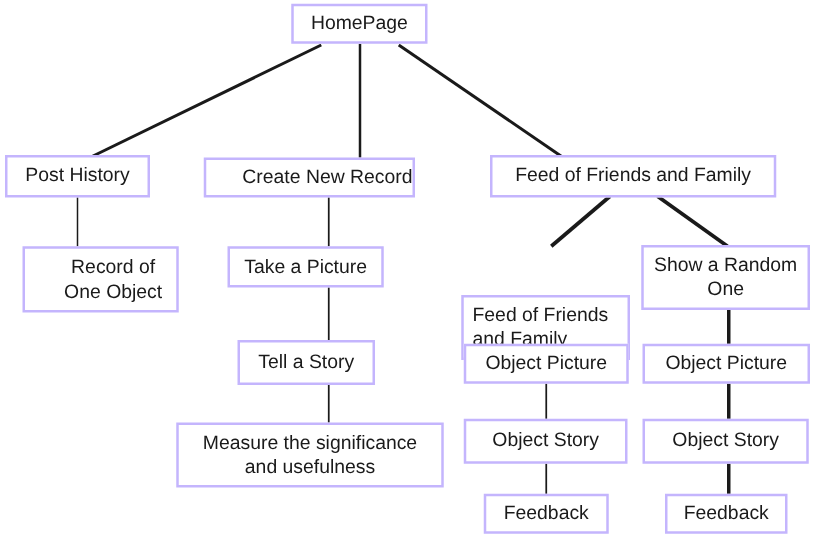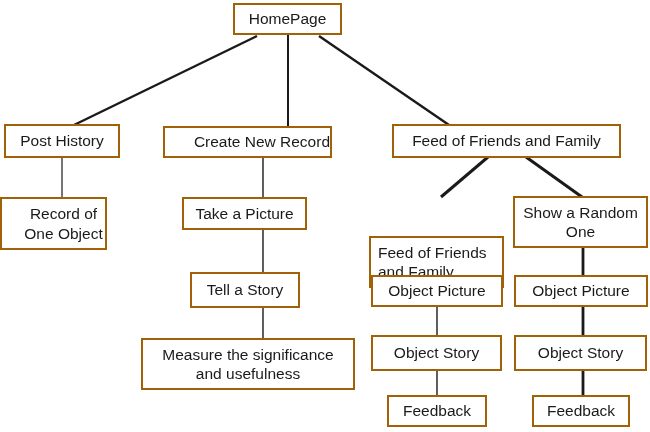--- a/index.html
+++ b/index.html
@@ -12,21 +12,21 @@
     overflow: hidden;
   }
   #edges {
     position: absolute;
     left: 0; top: 0;
     width: 650px; height: 432px;
   }
   .node {
     position: absolute;
     box-sizing: border-box;
-    border: 2px solid #a16207;
+    border: 2px solid #c4b5fd;
     background: #ffffff;
     color: #1a1a1a;
     display: flex;
     align-items: center;
     justify-content: center;
     text-align: center;
     font-size: 15.5px;
     line-height: 1.25;
     white-space: pre-line;
   }
@@ -61,21 +61,21 @@
   </svg>
 
   <div class="node" style="left:233px; top:3px; width:109px; height:32px;">
     <span class="label">HomePage</span>
   </div>
 
   <div class="node" style="left:4px; top:124px; width:116px; height:34px;">
     <span class="label">Post History</span>
   </div>
 
-  <div class="node" style="left:0; top:197px; width:107px; height:53px;padding-left:20px;">
+  <div class="node" style="left:18px; top:197px; width:125px; height:53px;padding-left:20px;">
     <span class="label">Record of
 One Object</span>
   </div>
 
   <div class="node" style="left:163px; top:126px; width:169px; height:32px;justify-content:flex-end;">
     <span class="label">Create New Record</span>
   </div>
 
   <div class="node" style="left:182px; top:197px; width:125px; height:33px;">
     <span class="label">Take a Picture</span>

